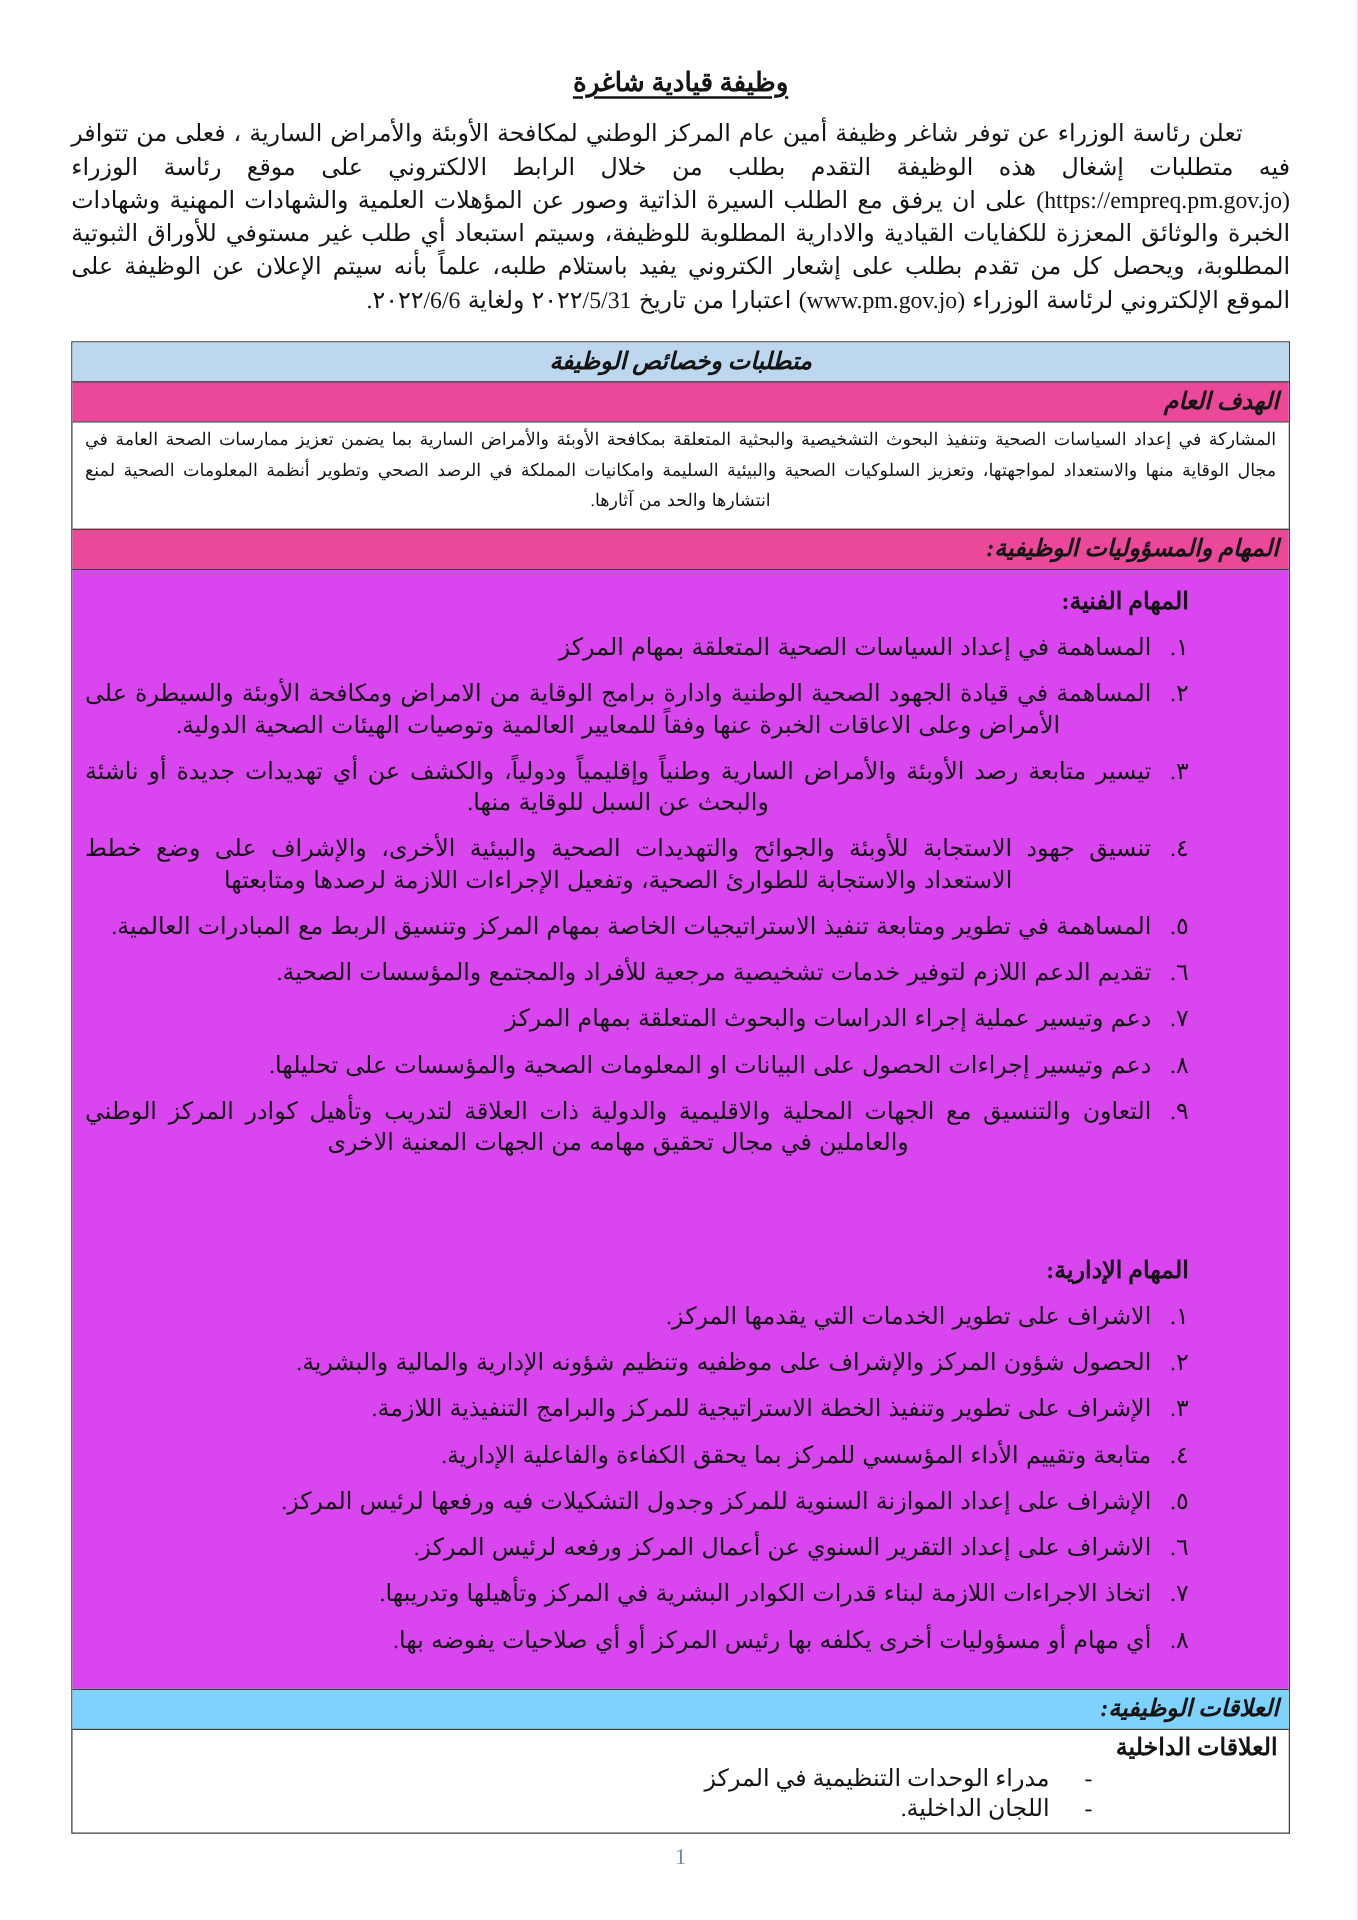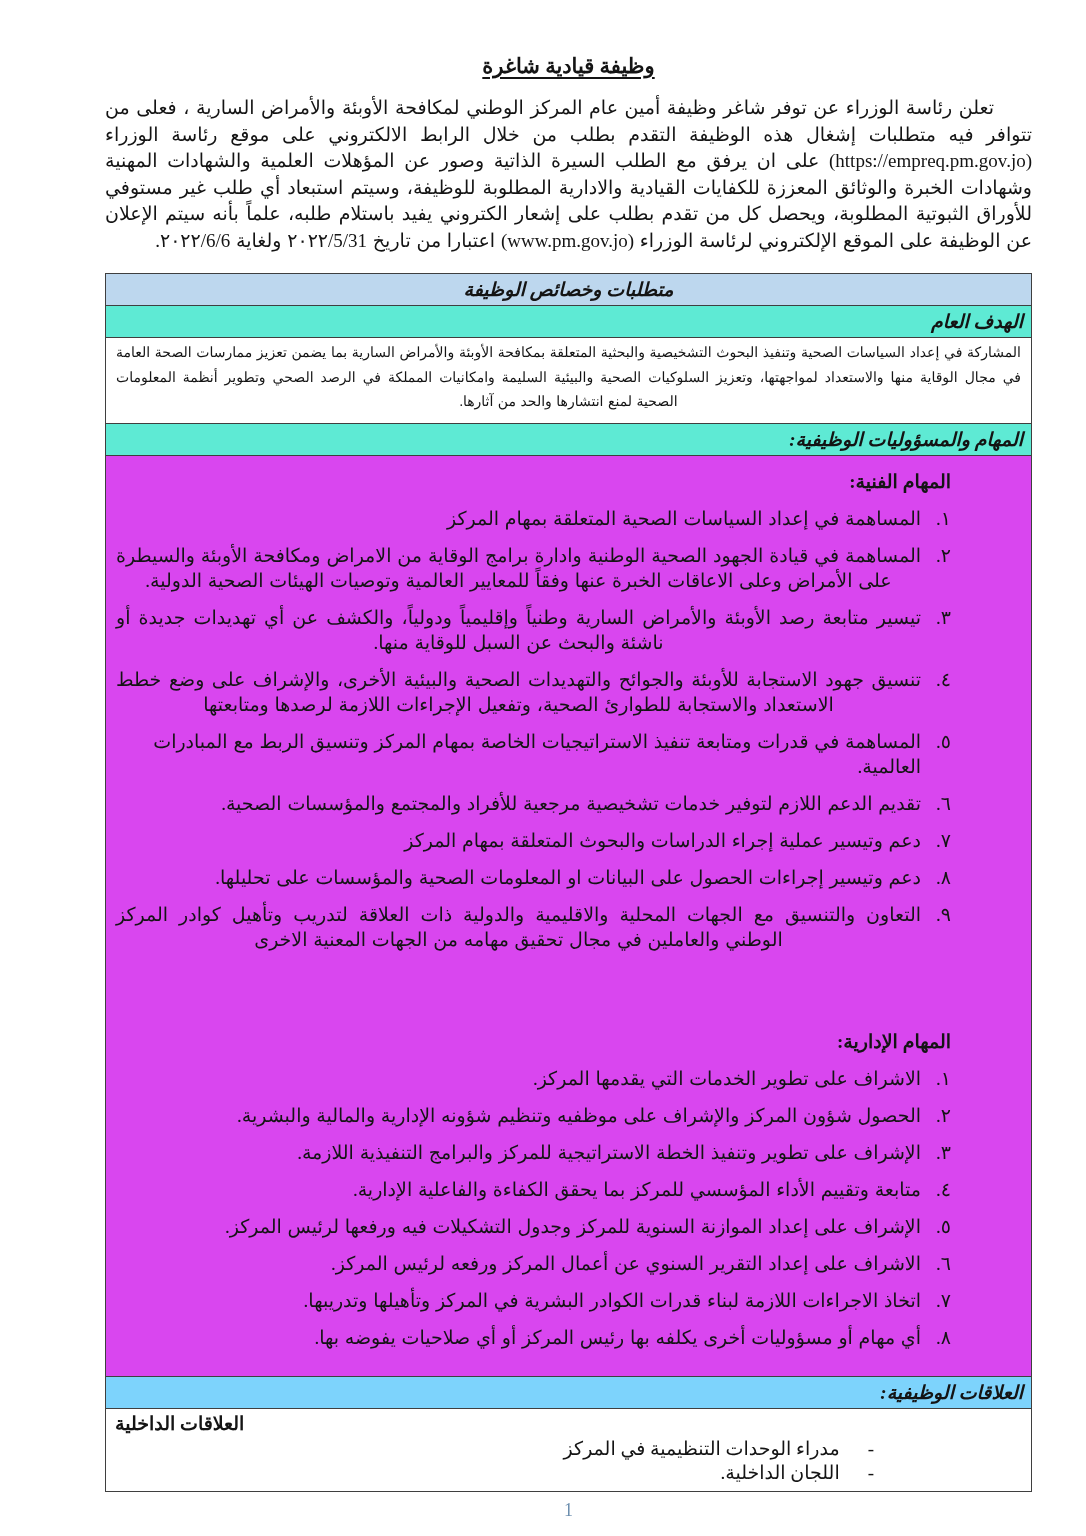--- a/index.html
+++ b/index.html
@@ -5,21 +5,21 @@
   html,body{margin:0;padding:0;background:#ffffff;}
   body{
     width:1086px;height:1536px;
     font-family:"Liberation Serif","DejaVu Serif",serif;
     color:#141414;
     direction:rtl;
     position:relative;
     overflow:hidden;
   }
   .page{width:1086px;height:1536px;}
-  .content{padding:0 54px 0 57px;margin-left:48px;}
+  .content{padding:0 54px 0 57px;}
 
   .doc-title{
     padding-top:54px;
     text-align:center;
     font-weight:bold;
     font-size:21px;
     text-decoration:underline;
     text-underline-offset:4px;
   }
 
@@ -40,21 +40,21 @@
   .job-table > div + div{border-top:1px solid #3f3f3f;}
 
   .bar{
     font-weight:bold;
     font-size:19px;
     line-height:25px;
     padding:3px 8px;
     font-style:italic;
   }
   .bar-blue{background:#bdd7ee;text-align:center;}
-  .bar-gray{background:#5eead4;text-align:right;}
+  .bar-gray{background:#ec4899;text-align:right;}
   .bar-blue-light{background:#7dd3fc;text-align:right;}
 
   .objective{
     padding:3px 10px 8px 10px;
     font-size:14px;
     line-height:24.5px;
     text-align:justify;
     text-align-last:center;
     word-spacing:1px;
   }
@@ -79,21 +79,21 @@
     gap:10px;
     font-size:19px;
     line-height:25px;
     margin-bottom:12px;
   }
   ol.num-list .num{flex:0 0 auto;min-width:20px;text-align:right;}
   ol.num-list .txt{flex:1 1 auto;text-align:right;word-spacing:1px;}
   ol.num-list li.multiline .txt{text-align:justify;text-align-last:center;}
 
   .relations-cell{padding:2px 9px 6px 9px;font-size:19px;}
-  .internal-heading{font-weight:bold;line-height:25px;text-align:left;font-family:Liberation Serif, serif;}
+  .internal-heading{font-weight:bold;line-height:25px;text-align:right;font-family:Liberation Serif, serif;}
   ul.dash-list{list-style:none;margin:1px 0 0 0;padding:0 148px 0 0;}
   ul.dash-list li{display:flex;gap:28px;line-height:24px;}
   ul.dash-list .dash{flex:0 0 auto;}
   ul.dash-list .txt{flex:0 1 auto;}
 
   .page-num{
     margin-top:8px;
     text-align:center;
     font-size:18px;
     color:#6c8eae;
@@ -136,21 +136,21 @@
             <li class="multiline">
               <span class="num">٣.</span>
               <span class="txt">تيسير متابعة رصد الأوبئة والأمراض السارية وطنياً وإقليمياً ودولياً، والكشف عن أي تهديدات جديدة أو ناشئة والبحث عن السبل للوقاية منها.</span>
             </li>
             <li class="multiline">
               <span class="num">٤.</span>
               <span class="txt">تنسيق جهود الاستجابة للأوبئة والجوائح والتهديدات الصحية والبيئية الأخرى، والإشراف على وضع خطط الاستعداد والاستجابة للطوارئ الصحية، وتفعيل الإجراءات اللازمة لرصدها ومتابعتها</span>
             </li>
             <li>
               <span class="num">٥.</span>
-              <span class="txt">المساهمة في قدرات ومتابعة تنفيذ الاستراتيجيات الخاصة بمهام المركز وتنسيق الربط مع المبادرات العالمية.</span>
+              <span class="txt">المساهمة في تطوير ومتابعة تنفيذ الاستراتيجيات الخاصة بمهام المركز وتنسيق الربط مع المبادرات العالمية.</span>
             </li>
             <li>
               <span class="num">٦.</span>
               <span class="txt">تقديم الدعم اللازم لتوفير خدمات تشخيصية مرجعية للأفراد والمجتمع والمؤسسات الصحية.</span>
             </li>
             <li>
               <span class="num">٧.</span>
               <span class="txt">دعم وتيسير عملية إجراء الدراسات والبحوث المتعلقة بمهام المركز</span>
             </li>
             <li>

